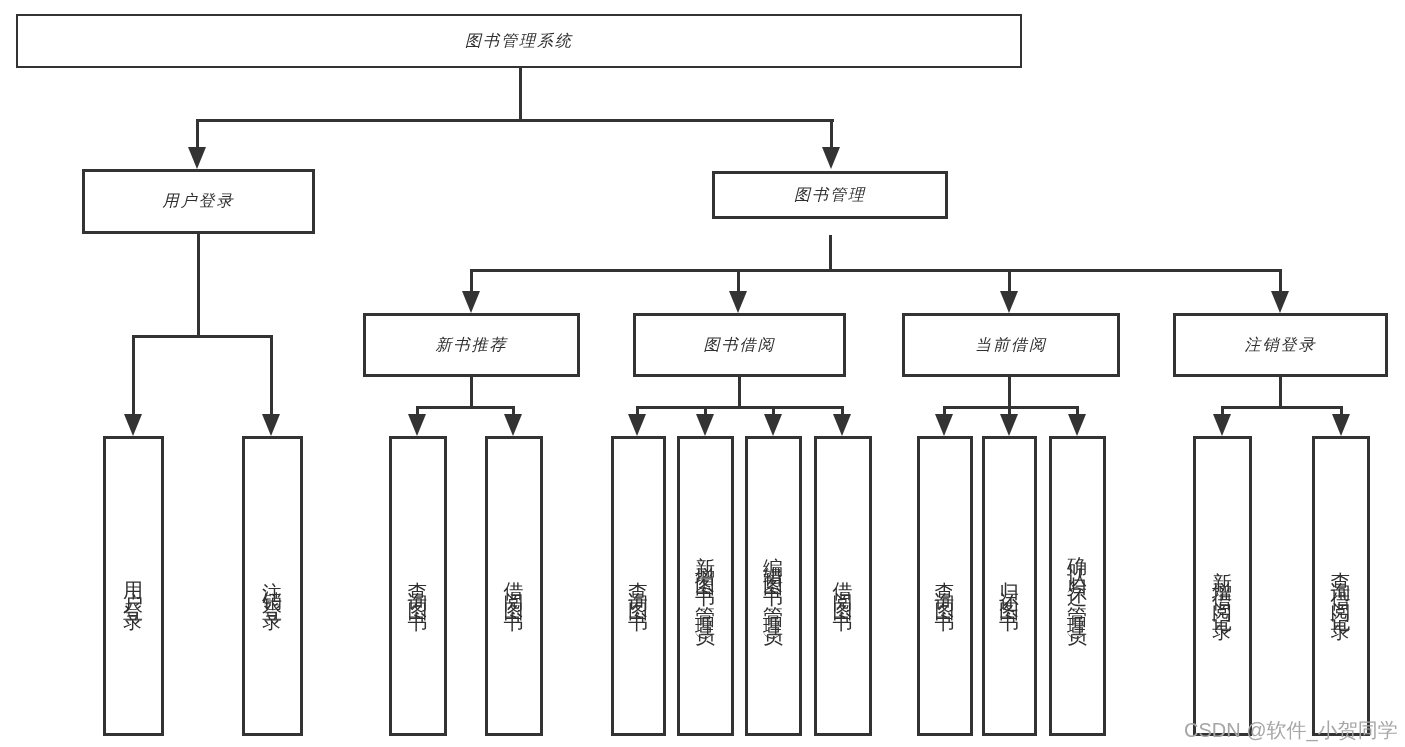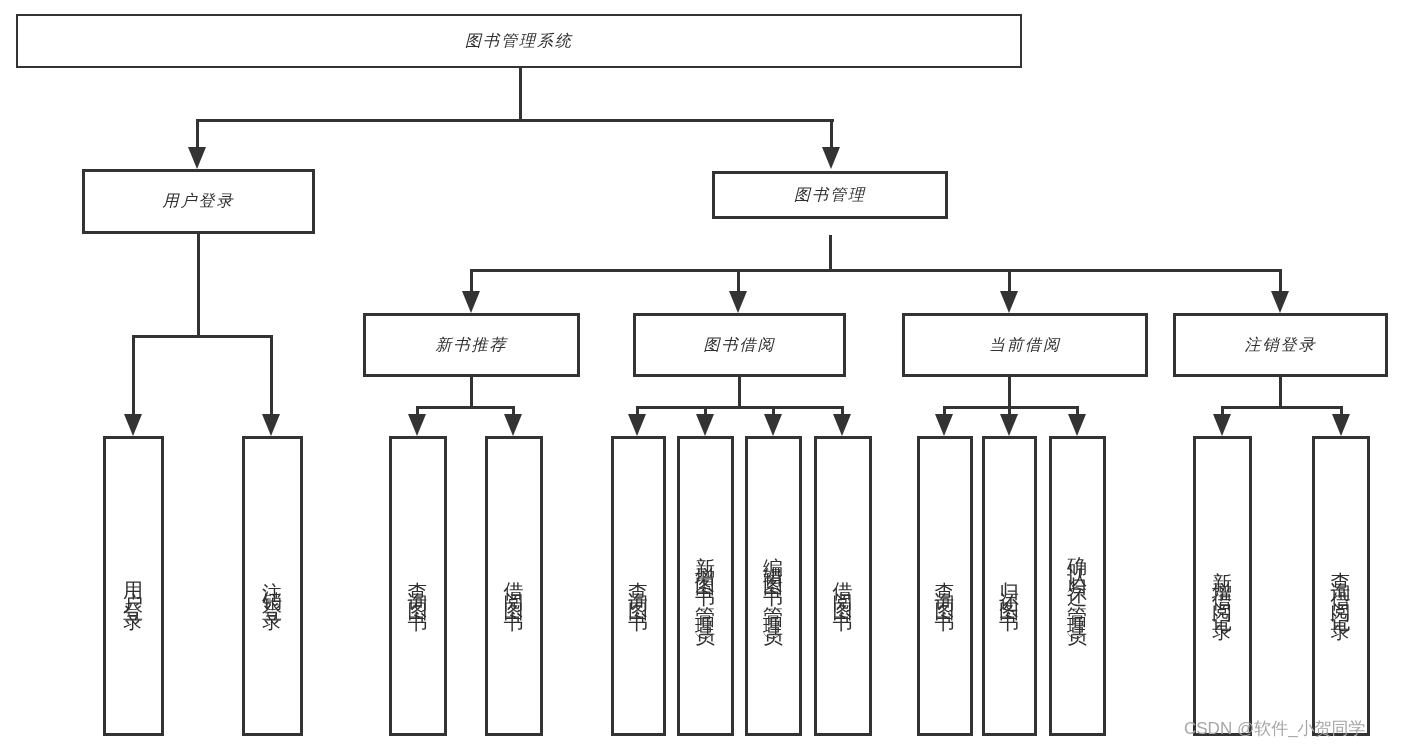--- a/index.html
+++ b/index.html
@@ -25,21 +25,21 @@
     writing-mode:vertical-rl;font-size:20px;color:var(--text);
     letter-spacing:10px;line-height:1.1;
   }
   .ln{position:absolute;background:var(--line);}
   .arr{
     position:absolute;width:0;height:0;
     border-left:9px solid transparent;border-right:9px solid transparent;
     border-top:22px solid var(--line);
   }
   .watermark{
-    position:absolute;left:1184px;top:717px;font-size:17px;
+    position:absolute;left:1184px;top:717px;font-size:20px;
     color:var(--wm);white-space:nowrap;z-index:5;
   }
 </style>
 </head>
 <body>
 
 <div class="wrap">
 
   <div class="box root" style="left:16px;top:14px;width:1006px;height:54px">
     <span class="hlabel">图书管理系统</span>
@@ -76,21 +76,21 @@
   <div class="arr" style="left:729px;top:291px"></div>
   <div class="arr" style="left:1000px;top:291px"></div>
   <div class="arr" style="left:1271px;top:291px"></div>
 
   <div class="box" style="left:633px;top:313px;width:213px;height:64px">
     <span class="hlabel">图书借阅</span>
   </div>
   <div class="box" style="left:363px;top:313px;width:217px;height:64px">
     <span class="hlabel">新书推荐</span>
   </div>
-  <div class="box" style="left:902px;top:313px;width:246px;height:64px">
+  <div class="box" style="left:902px;top:313px;width:218px;height:64px">
     <span class="hlabel">当前借阅</span>
   </div>
   <div class="box" style="left:1173px;top:313px;width:215px;height:64px">
     <span class="hlabel">注销登录</span>
   </div>
 
   <div class="ln" style="left:470px;top:377px;width:3px;height:31px"></div>
   <div class="ln" style="left:416px;top:406px;width:99px;height:3px"></div>
   <div class="ln" style="left:416px;top:406px;width:3px;height:10px"></div>
   <div class="ln" style="left:512px;top:406px;width:3px;height:10px"></div>

